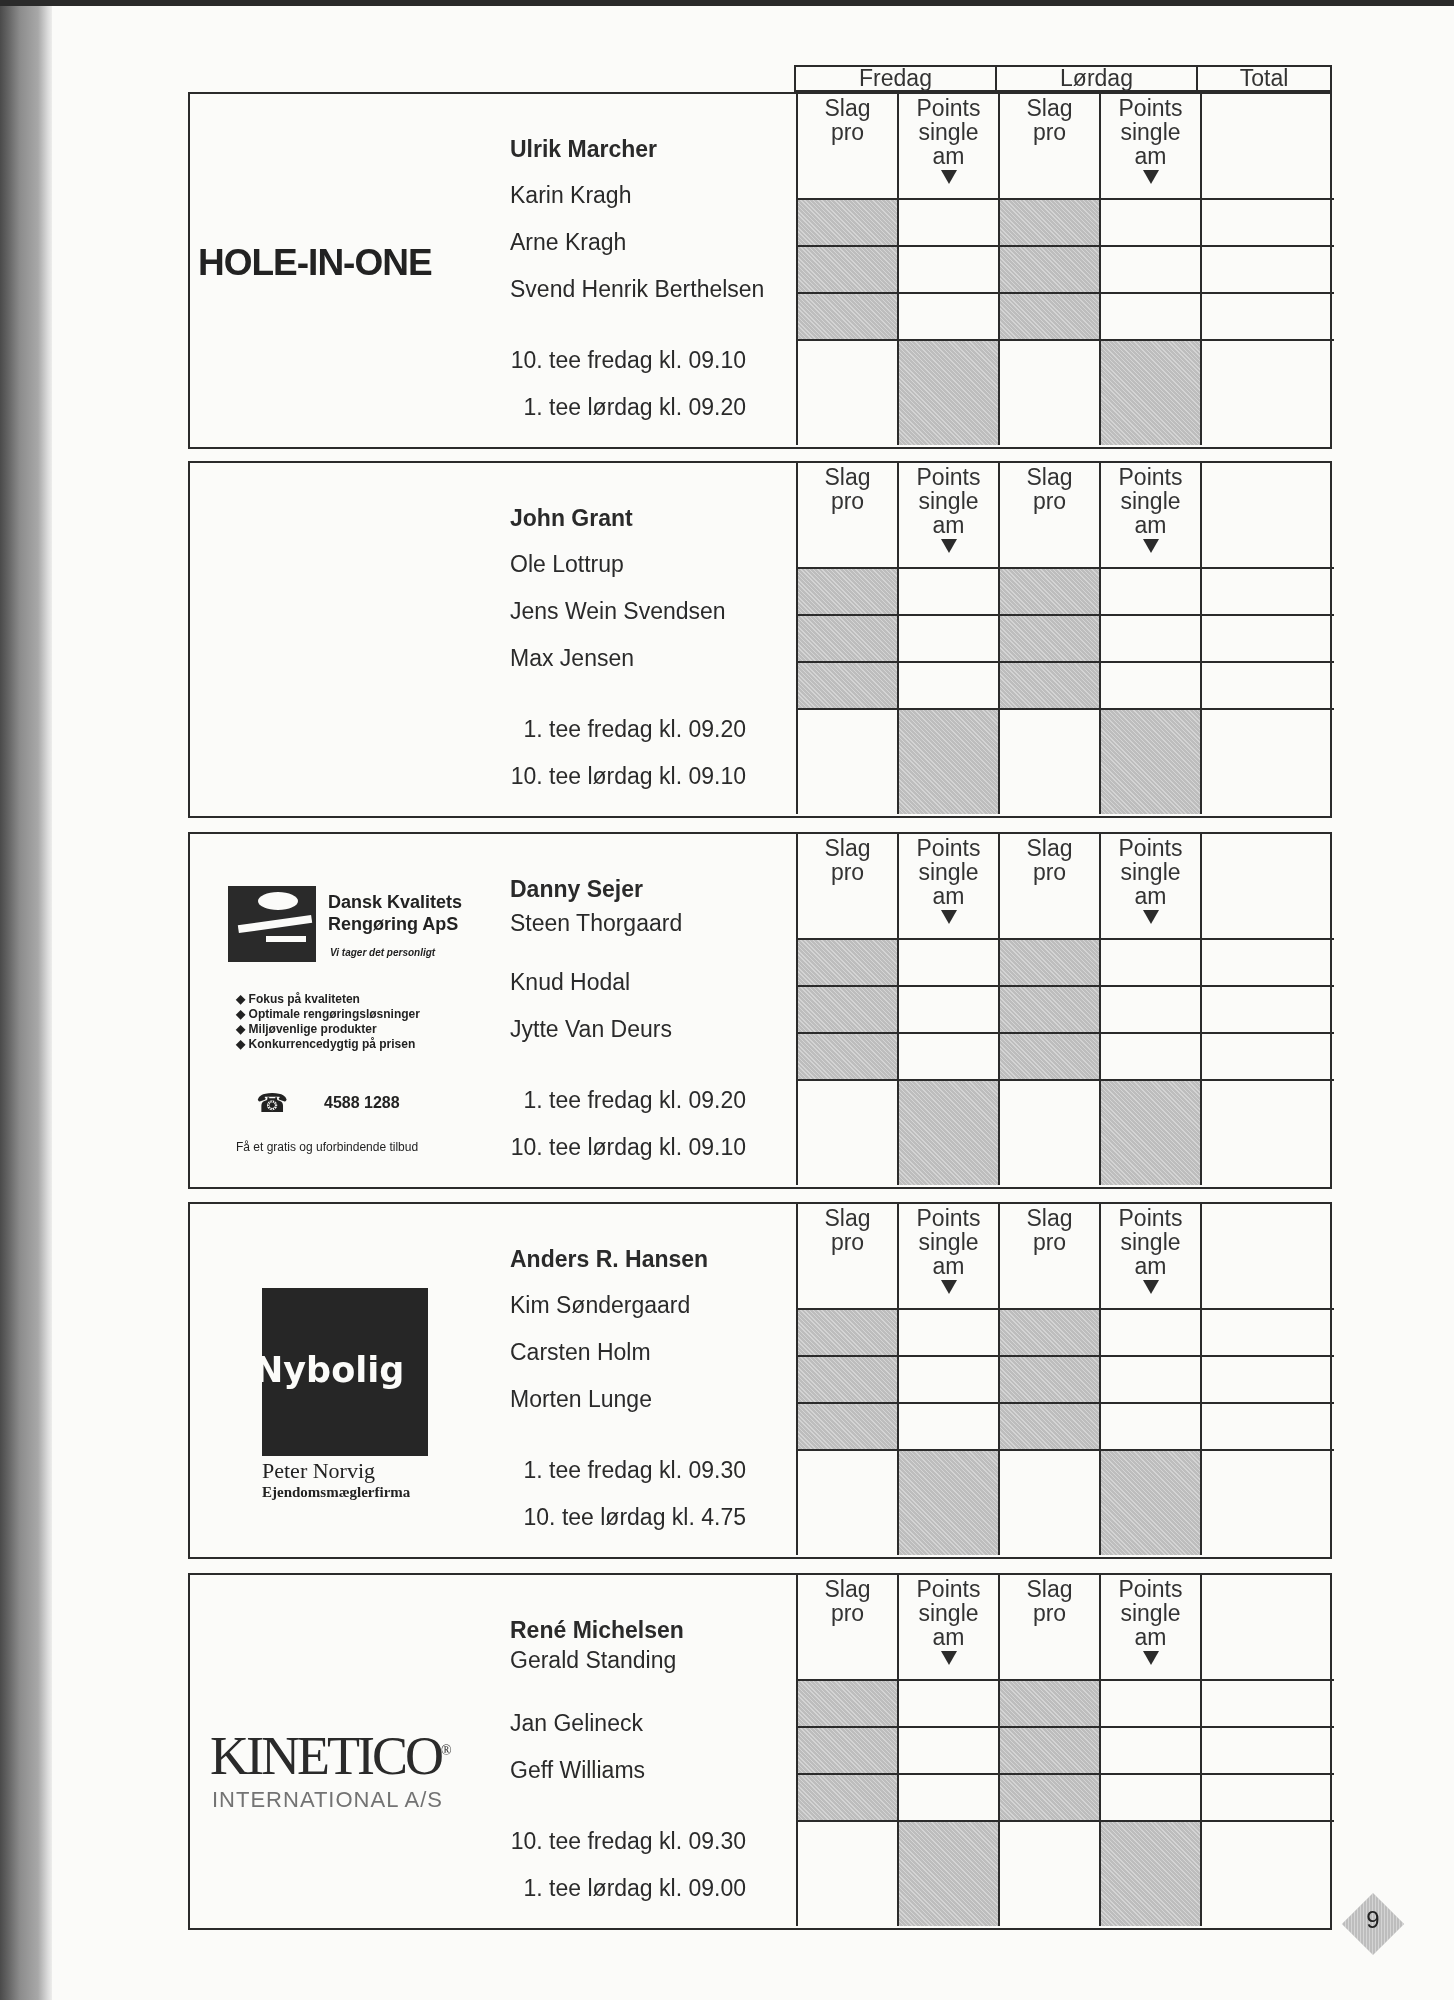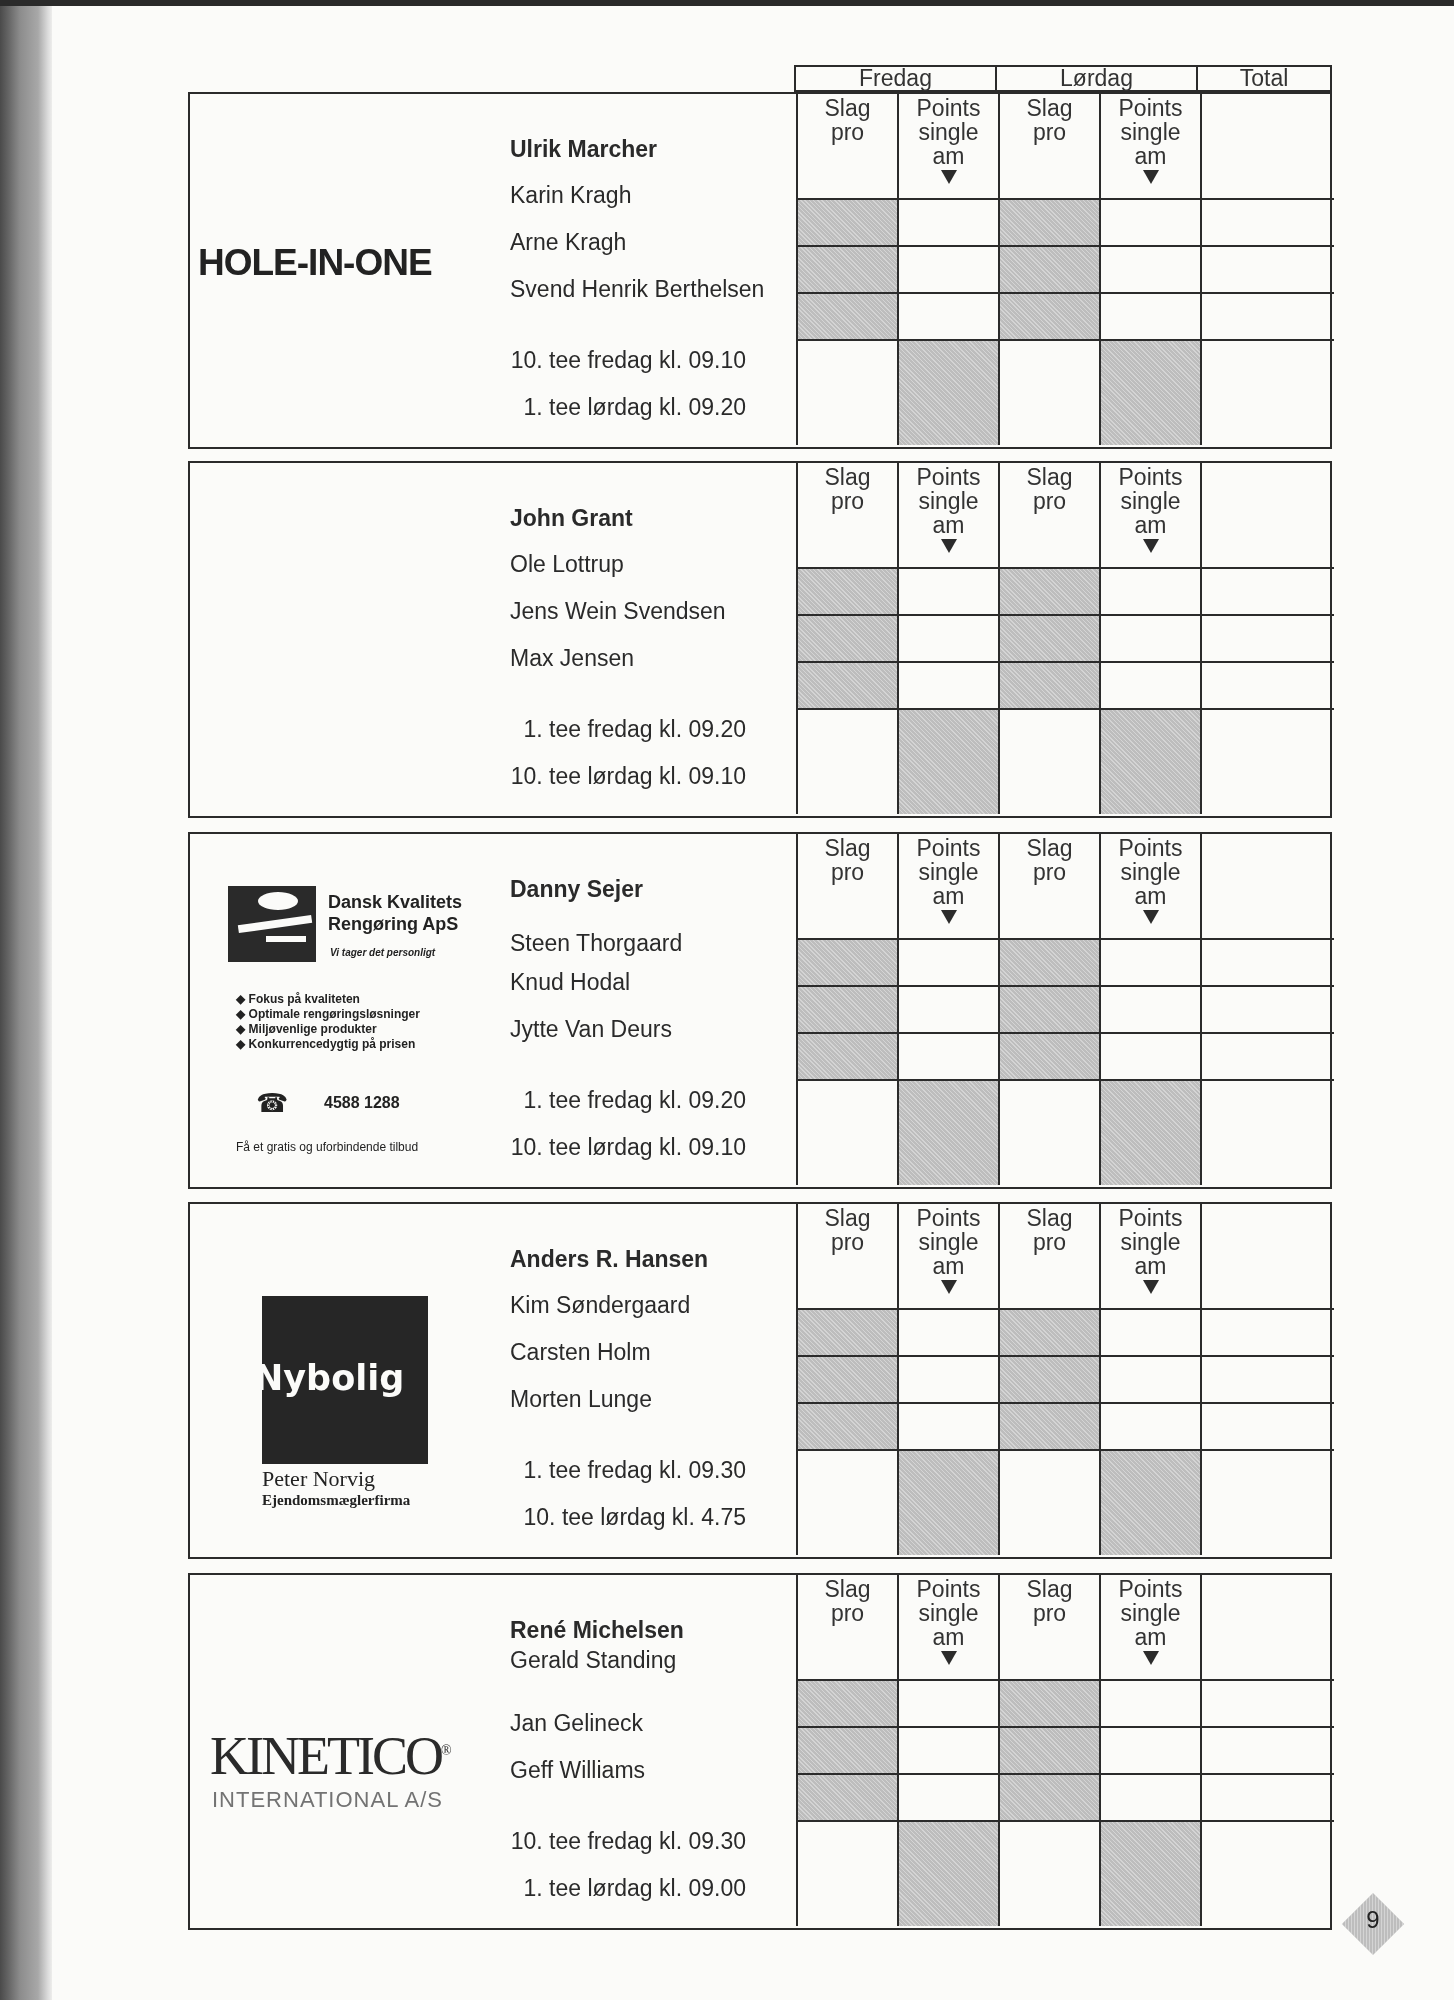--- a/index.html
+++ b/index.html
@@ -171,21 +171,21 @@
       <div class="cell" style="left: 707px; top: 198px; width: 101px; height: 47px;"></div>
       <div class="cell hatch" style="left: 808px; top: 198px; width: 101px; height: 47px;"></div>
       <div class="cell" style="left: 909px; top: 198px; width: 101px; height: 47px;"></div>
       <div class="cell" style="left: 1010px; top: 198px; width: 134px; height: 47px;"></div>
       <div class="cell" style="left: 606px; top: 245px; width: 101px; height: 106px;"></div>
       <div class="cell hatch" style="left: 707px; top: 245px; width: 101px; height: 106px;"></div>
       <div class="cell" style="left: 808px; top: 245px; width: 101px; height: 106px;"></div>
       <div class="cell hatch" style="left: 909px; top: 245px; width: 101px; height: 106px;"></div>
       <div class="cell" style="left: 1010px; top: 245px; width: 134px; height: 106px;"></div>
       <div class="pl cap" style="top: 42px;">Danny Sejer</div>
-      <div class="pl" style="top: 96px;">Steen Thorgaard</div>
+      <div class="pl" style="top: 76px;">Steen Thorgaard</div>
       <div class="pl" style="top: 135px;">Knud Hodal</div>
       <div class="pl" style="top: 182px;">Jytte Van Deurs</div>
       <div class="tee" style="top: 253px; right: 584px;">1. tee fredag kl. 09.20</div>
       <div class="tee" style="top: 300px; right: 584px;">10. tee lørdag kl. 09.10</div>
       <div class="logo" style="left: 0px; top: 0px; width: 310px; height: 353px;">
         <div style="position:absolute;left:38px;top:52px;width:88px;height:76px;background:#2a2a2a;">
           <div style="position:absolute;left:30px;top:6px;width:40px;height:18px;border-radius:50%;background:#fbfbf9;"></div>
           <div style="position:absolute;left:10px;top:34px;width:74px;height:8px;background:#fbfbf9;transform:rotate(-8deg);"></div>
           <div style="position:absolute;left:38px;top:50px;width:40px;height:6px;background:#fbfbf9;"></div>
         </div>
@@ -244,21 +244,21 @@
       <div class="cell hatch" style="left: 707px; top: 245px; width: 101px; height: 106px;"></div>
       <div class="cell" style="left: 808px; top: 245px; width: 101px; height: 106px;"></div>
       <div class="cell hatch" style="left: 909px; top: 245px; width: 101px; height: 106px;"></div>
       <div class="cell" style="left: 1010px; top: 245px; width: 134px; height: 106px;"></div>
       <div class="pl cap" style="top: 42px;">Anders R. Hansen</div>
       <div class="pl" style="top: 88px;">Kim Søndergaard</div>
       <div class="pl" style="top: 135px;">Carsten Holm</div>
       <div class="pl" style="top: 182px;">Morten Lunge</div>
       <div class="tee" style="top: 253px; right: 584px;">1. tee fredag kl. 09.30</div>
       <div class="tee" style="top: 300px; right: 584px;">10. tee lørdag kl. 4.75</div>
-      <div class="logo" style="left: 0px; top: 16px; width: 310px; height: 353px;">
+      <div class="logo" style="left: 0px; top: 8px; width: 310px; height: 353px;">
         <div style="position:absolute;left:72px;top:76px;width:166px;height:168px;background:#262626;overflow:hidden;">
           <div style="position:absolute;left:-8px;top:62px;font-size:35px;font-weight:bold;color:#fbfbf9;font-family:'DejaVu Sans',sans-serif;white-space:nowrap;">Nybolig</div>
         </div>
         <div style="position:absolute;left:72px;top:246px;font-size:22px;font-family:'Liberation Serif',serif;">Peter Norvig</div>
         <div style="position:absolute;left:72px;top:272px;font-size:15px;font-family:'Liberation Serif',serif;font-weight:bold;">Ejendomsmæglerfirma</div>
       </div>
     </div>
     <div class="block" style="top: 1573px;">
       <div class="cell colhead" style="left: 606px; top: -2px; width: 101px; height: 106px; border-top: none;">
         <div>Slag</div>

